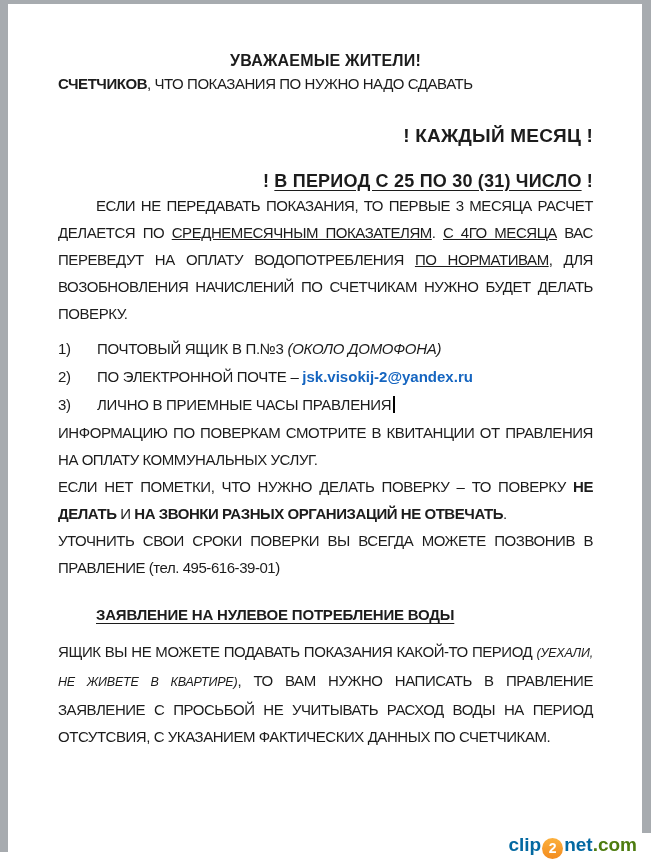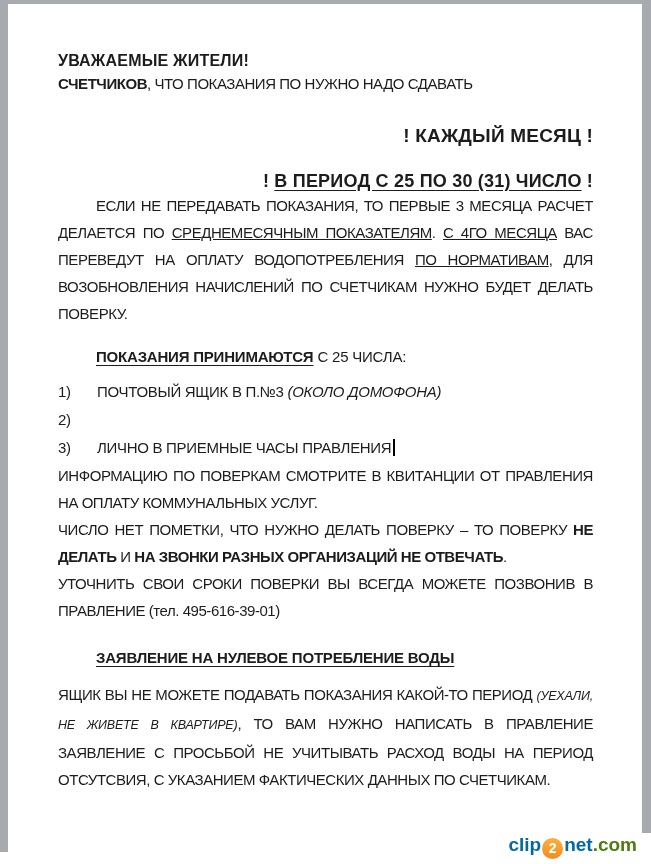--- a/index.html
+++ b/index.html
@@ -14,21 +14,21 @@
   
   .edge-top   { position: absolute; top: 0; left: 0; width: 651px; height: 4px;  background: #a7abaf; }
   .edge-left  { position: absolute; top: 0; left: 0; width: 8px;   height: 852px; background: #a7abaf; }
   .edge-right { position: absolute; top: 0; right: 0; width: 9px;  height: 833px; background: #a7abaf; }
 
   .doc { position: absolute; left: 58px; top: 0; width: 535px; }
 
   .doc-title {
     margin: 52px 0 0 0;
     font-size: 16px; font-weight: bold;
-    text-align: left; letter-spacing: 0.2px;
+    text-align: center; letter-spacing: 0.2px;
   }
   .center { text-align: right; }
   .reminder    { margin: 46px 0 0 0; font-size: 15px; letter-spacing: -0.2px; }
   .every-month { margin: 28px 0 0 0; font-size: 19px; font-weight: bold; letter-spacing: 0.2px; }
   .period      { margin: 24px 0 0 0; font-size: 18px; font-weight: bold; letter-spacing: 0.2px; }
   .period u    { text-underline-offset: 3px; }
 
   p.body {
     font-size: 15px; line-height: 27px;
     text-align: justify;
@@ -91,40 +91,40 @@
   <h1 class="doc-title">УВАЖАЕМЫЕ ЖИТЕЛИ!</h1>
 
   <p class="body center reminder"><b>СЧЕТЧИКОВ</b><span>, ЧТО ПОКАЗАНИЯ ПО НУЖНО НАДО СДАВАТЬ</span></p>
 
   <p class="center every-month">! КАЖДЫЙ МЕСЯЦ !</p>
 
   <p class="center period"><span>! </span><u>В ПЕРИОД С 25 ПО 30 (31) ЧИСЛО</u><span> !</span></p>
 
   <p class="body intro"><span>ЕСЛИ НЕ ПЕРЕДАВАТЬ ПОКАЗАНИЯ, ТО ПЕРВЫЕ 3 МЕСЯЦА РАСЧЕТ ДЕЛАЕТСЯ ПО </span><u>СРЕДНЕМЕСЯЧНЫМ ПОКАЗАТЕЛЯМ</u><span>. </span><u>С 4ГО МЕСЯЦА</u><span> ВАС ПЕРЕВЕДУТ НА ОПЛАТУ ВОДОПОТРЕБЛЕНИЯ </span><u>ПО НОРМАТИВАМ</u><span>, ДЛЯ ВОЗОБНОВЛЕНИЯ НАЧИСЛЕНИЙ ПО СЧЕТЧИКАМ НУЖНО БУДЕТ ДЕЛАТЬ ПОВЕРКУ.</span></p>
 
-  <div class="sec-heading-wrap"><b>ПОКАЗАНИЯ ПРИНИМАЮТСЯ</b><span> С 25 ЧИСЛА:</span></div>
 
   <div class="list">
     <div class="list-item">
       <span class="num">1)</span>
       <span><span>ПОЧТОВЫЙ ЯЩИК В П.№3 </span><span class="italic">(ОКОЛО ДОМОФОНА)</span></span>
     </div>
     <div class="list-item">
       <span class="num">2)</span>
+      <span><span>ПО ЭЛЕКТРОННОЙ ПОЧТЕ – </span><span class="email">jsk.visokij-2@yandex.ru</span></span>
     </div>
     <div class="list-item">
       <span class="num">3)</span>
       <span><span>ЛИЧНО В ПРИЕМНЫЕ ЧАСЫ ПРАВЛЕНИЯ</span><span class="caret"></span></span>
     </div>
   </div>
 
 
   <p class="body mt16">ИНФОРМАЦИЮ ПО ПОВЕРКАМ СМОТРИТЕ В КВИТАНЦИИ ОТ ПРАВЛЕНИЯ НА ОПЛАТУ КОММУНАЛЬНЫХ УСЛУГ.</p>
 
-  <p class="body mt18"><span>ЧИСЛО НЕТ ПОМЕТКИ, ЧТО НУЖНО ДЕЛАТЬ ПОВЕРКУ – ТО ПОВЕРКУ </span><b>НЕ ДЕЛАТЬ</b><span> И </span><b>НА ЗВОНКИ РАЗНЫХ ОРГАНИЗАЦИЙ НЕ ОТВЕЧАТЬ</b><span>.</span></p>
+  <p class="body mt18"><span>ЕСЛИ НЕТ ПОМЕТКИ, ЧТО НУЖНО ДЕЛАТЬ ПОВЕРКУ – ТО ПОВЕРКУ </span><b>НЕ ДЕЛАТЬ</b><span> И </span><b>НА ЗВОНКИ РАЗНЫХ ОРГАНИЗАЦИЙ НЕ ОТВЕЧАТЬ</b><span>.</span></p>
 
   <p class="body mt18">УТОЧНИТЬ СВОИ СРОКИ ПОВЕРКИ ВЫ ВСЕГДА МОЖЕТЕ ПОЗВОНИВ В ПРАВЛЕНИЕ (тел. 495-616-39-01)</p>
 
   <div class="sec-heading" style="margin-top:20px;">ЗАЯВЛЕНИЕ НА НУЛЕВОЕ ПОТРЕБЛЕНИЕ ВОДЫ</div>
 
   <p class="body" style="margin-top:10px;"><span>ЯЩИК ВЫ НЕ МОЖЕТЕ ПОДАВАТЬ ПОКАЗАНИЯ КАКОЙ-ТО ПЕРИОД </span><span class="small-italic">(УЕХАЛИ, НЕ ЖИВЕТЕ В КВАРТИРЕ)</span><span>, ТО ВАМ НУЖНО НАПИСАТЬ В ПРАВЛЕНИЕ ЗАЯВЛЕНИЕ С ПРОСЬБОЙ НЕ УЧИТЫВАТЬ РАСХОД ВОДЫ НА ПЕРИОД ОТСУТСВИЯ, С УКАЗАНИЕМ ФАКТИЧЕСКИХ ДАННЫХ ПО СЧЕТЧИКАМ.</span></p>
 
 </div>
 
 <div class="watermark"><span class="wm-blue">clip</span><span class="wm-circle">2</span><span class="wm-blue">net</span><span class="wm-com">.com</span></div>

